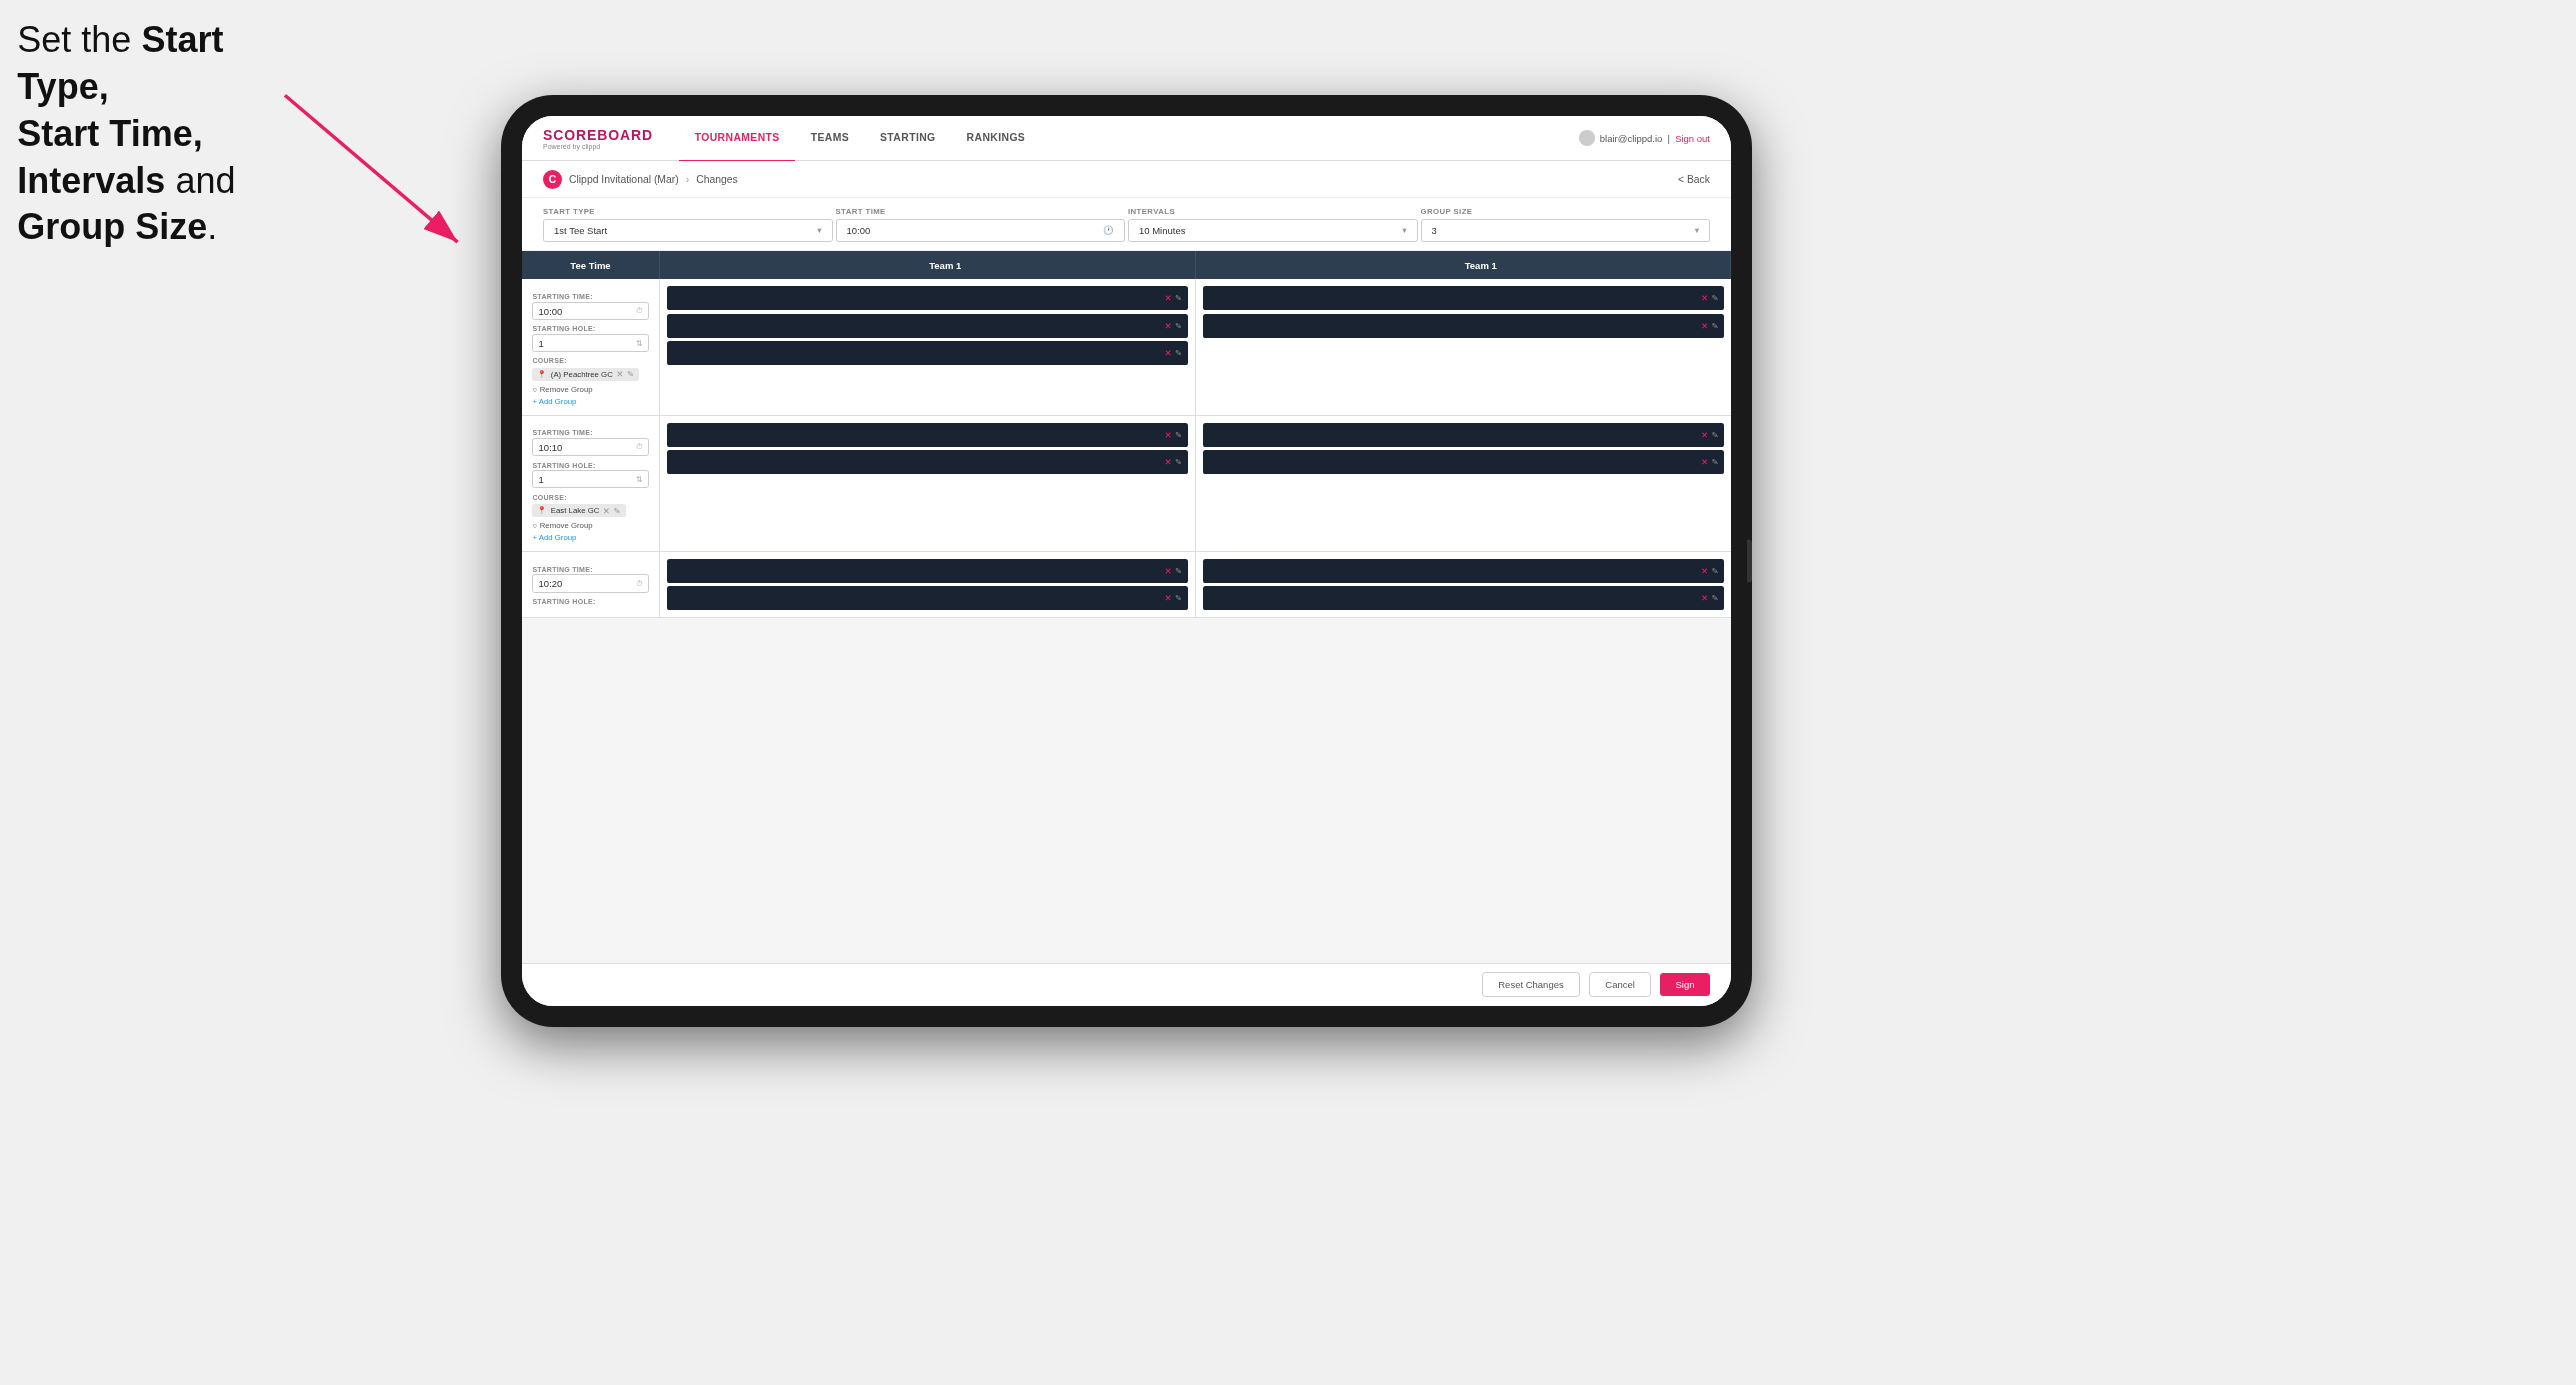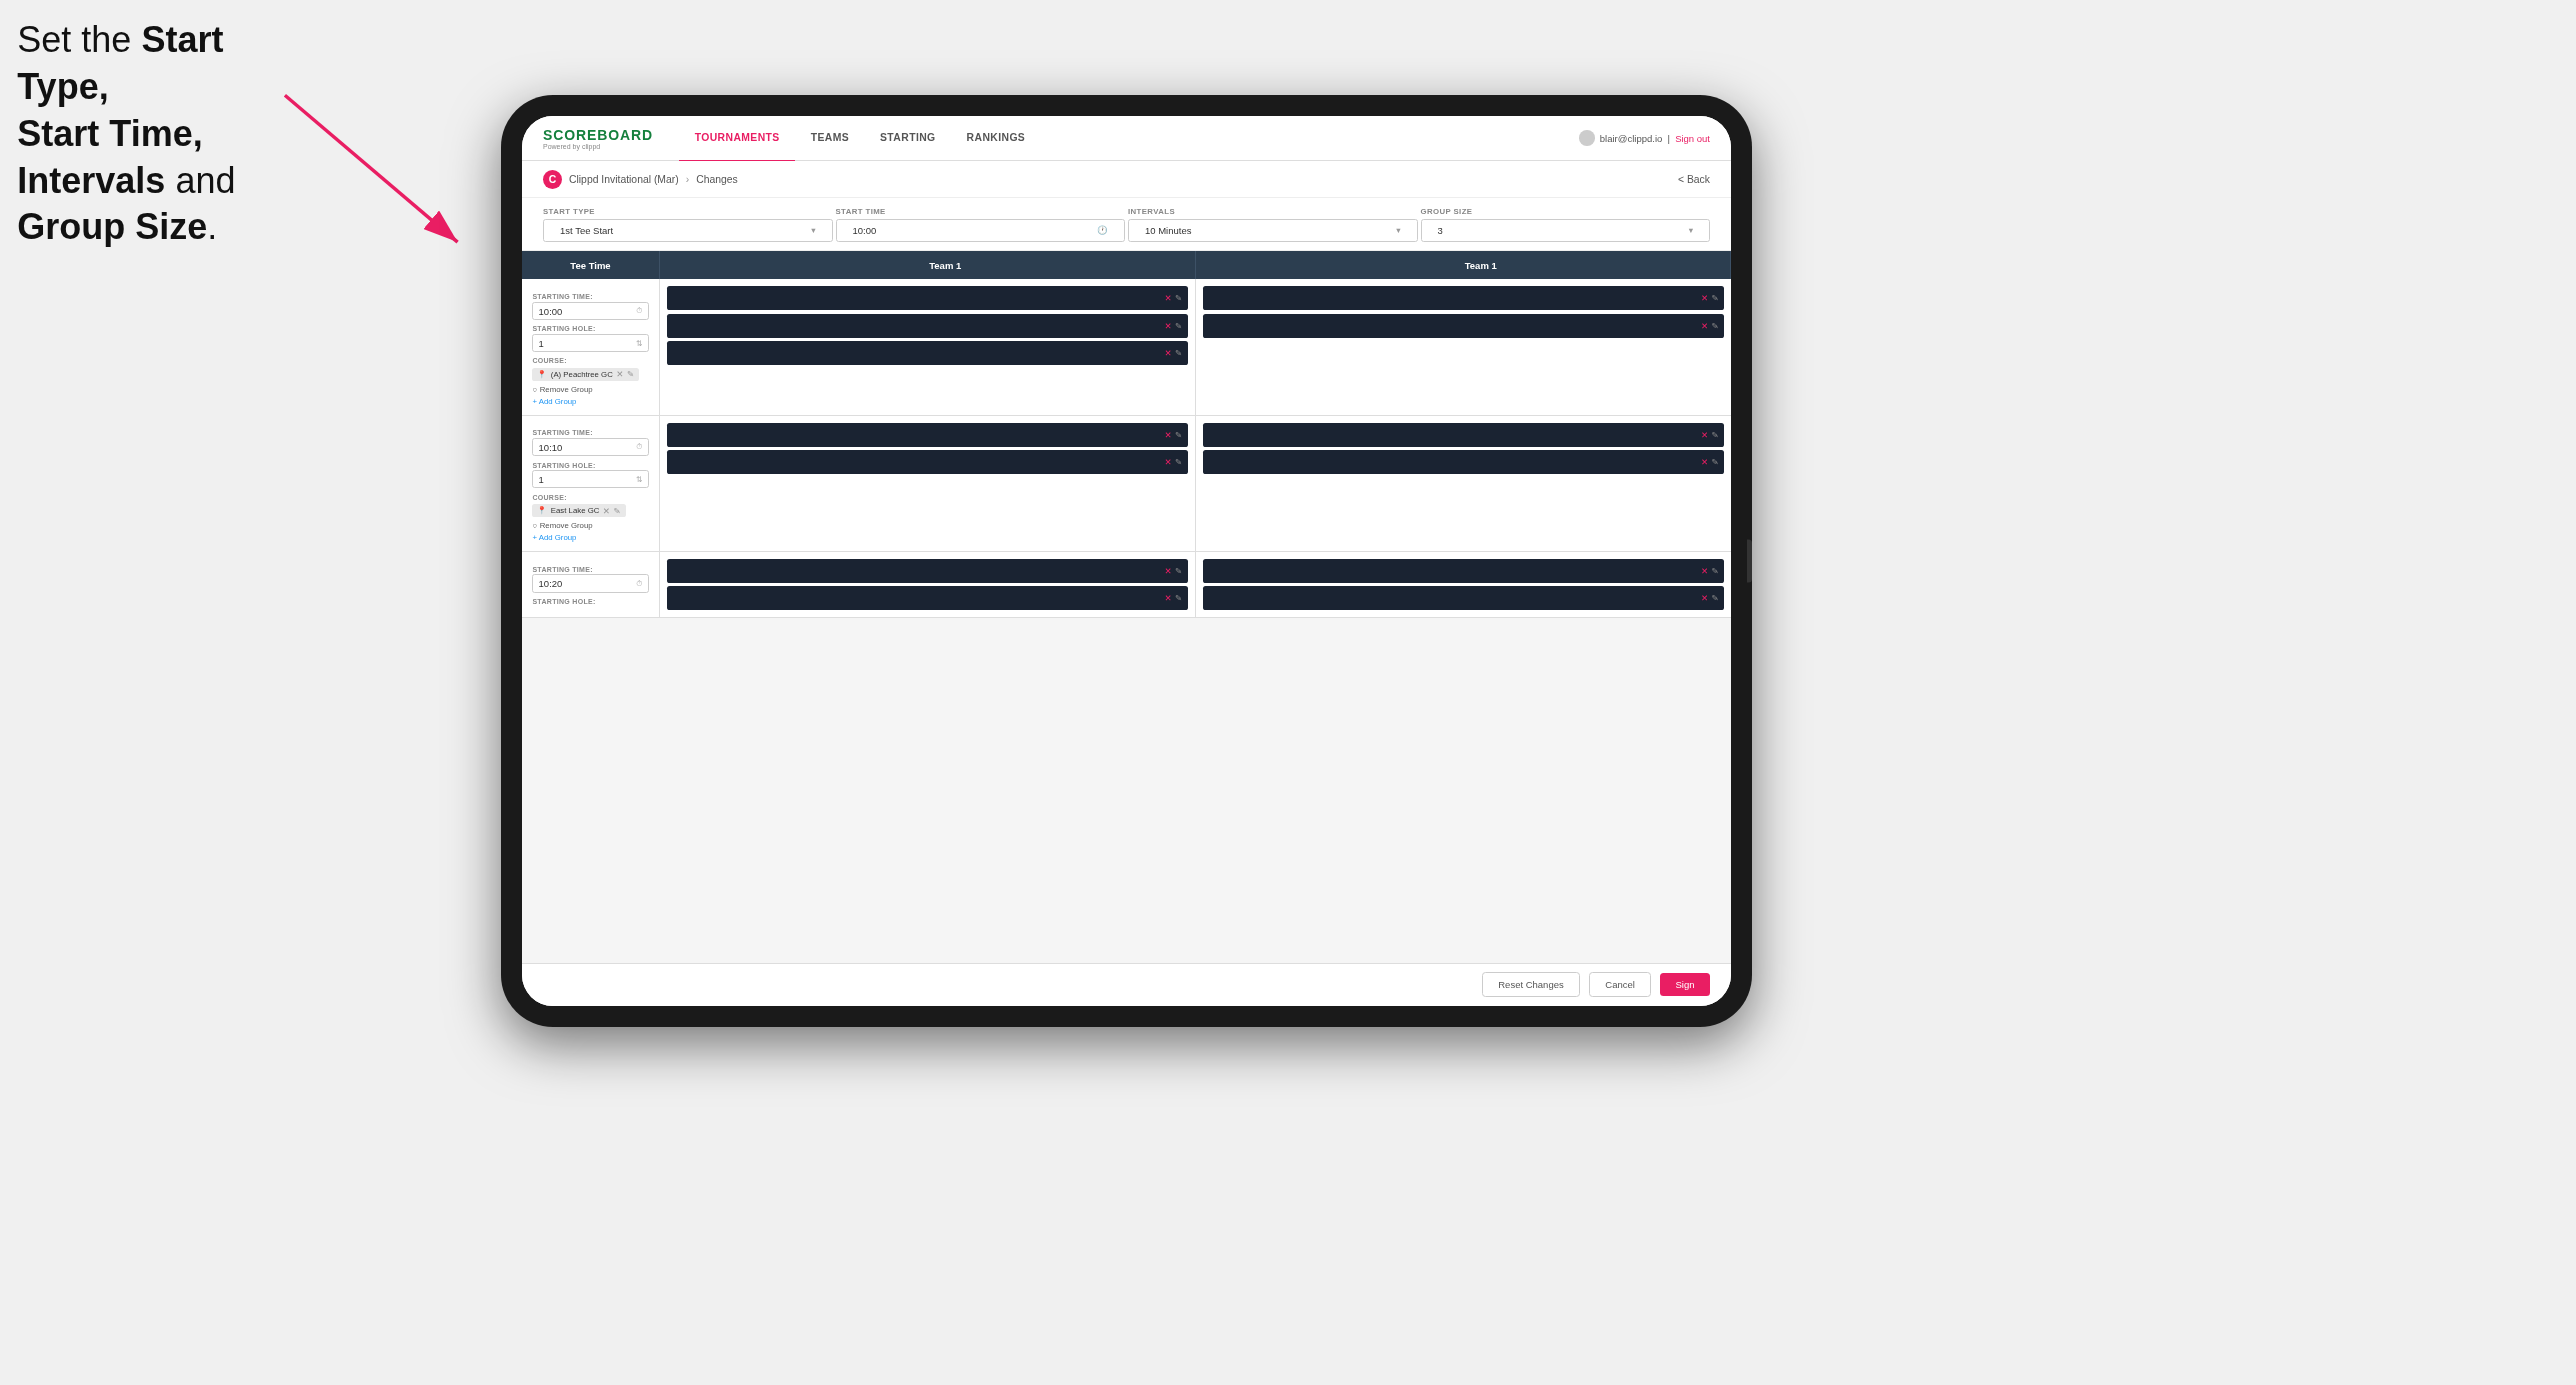--- a/index.html
+++ b/index.html
@@ -75,21 +75,21 @@
     }
     .navbar-logo {
       display: flex;
       flex-direction: column;
       margin-right: 26px;
     }
     .navbar-logo .logo-title {
       font-size: 14px;
       font-weight: 900;
       letter-spacing: 0.9px;
-      color: #15803d;
+      color: #be185d;
     }
     .navbar-logo .logo-sub {
       font-size: 7px;
       color: #888;
     }
     .navbar-tabs {
       display: flex;
       gap: 0;
       flex: 1;
     }
@@ -185,21 +185,21 @@
       text-transform: uppercase;
       letter-spacing: 0.4px;
     }
     .settings-field .select-box {
       width: 100%;
       height: 22.4px;
       border: 0.9px solid #ccc;
       border-radius: 2.6px;
       background: #fff;
       font-size: 9.5px;
-      padding: 0 16px;
+      padding: 0 10px;
       color: #333;
       display: flex;
       align-items: center;
       justify-content: space-between;
       cursor: pointer;
     }
     .select-box .chevron {
       color: #999;
       font-size: 8.6px;
     }

